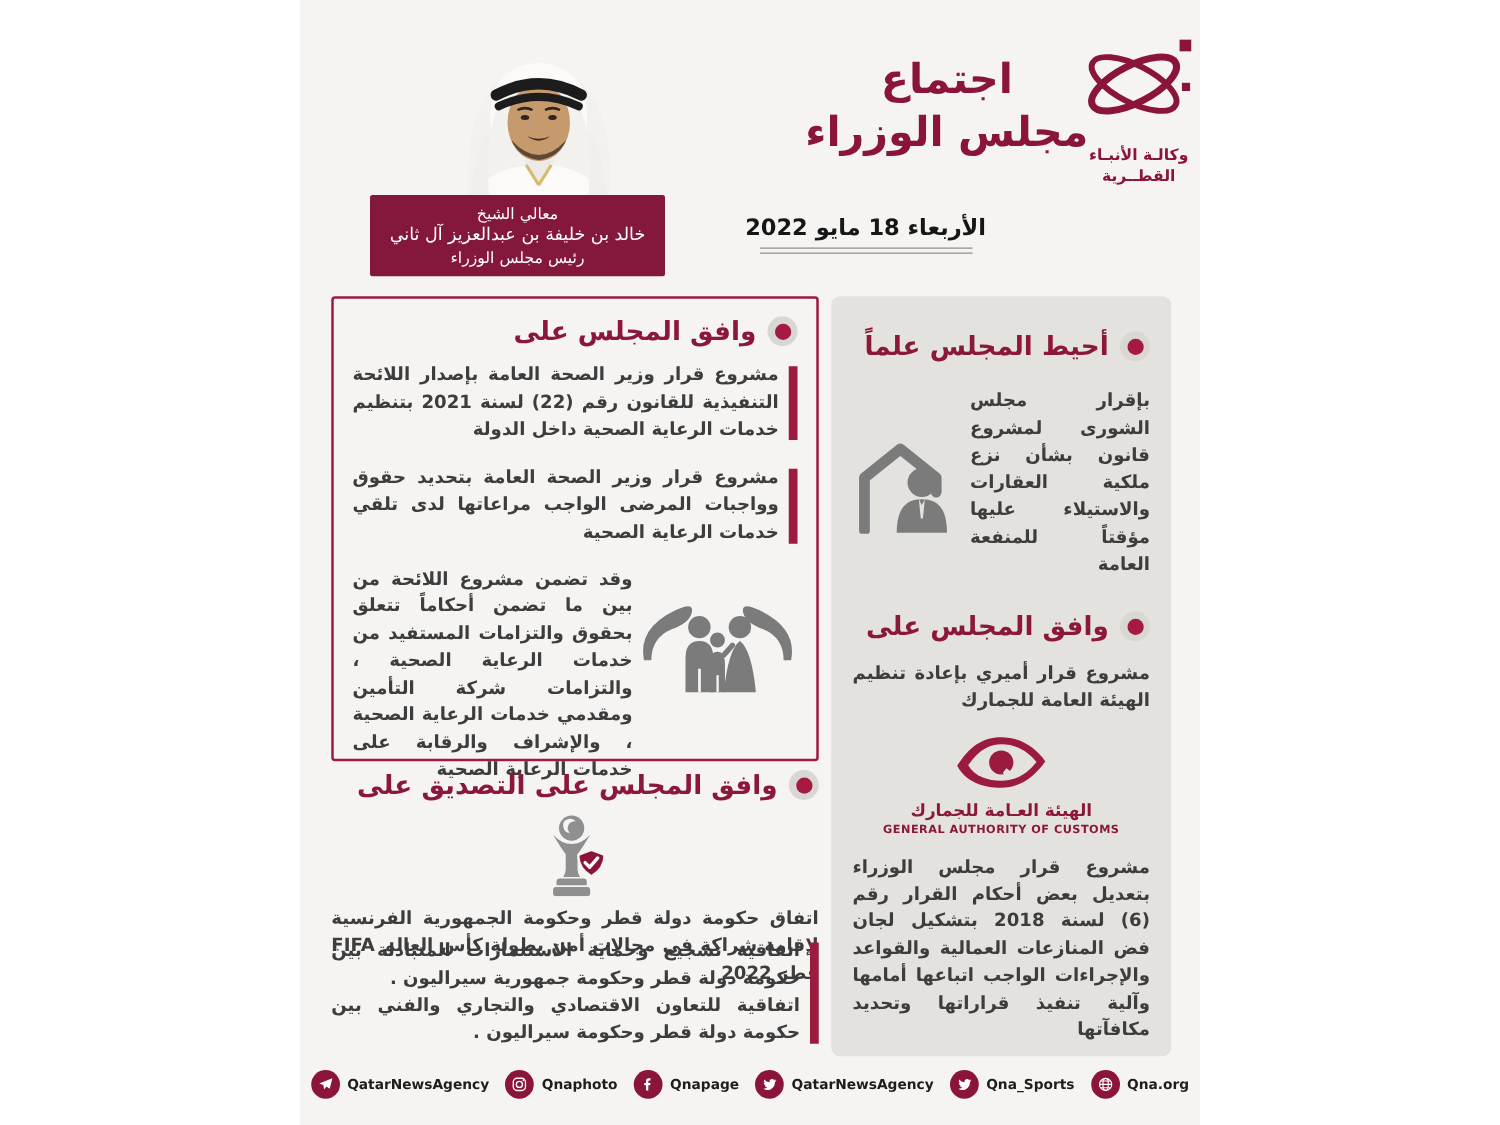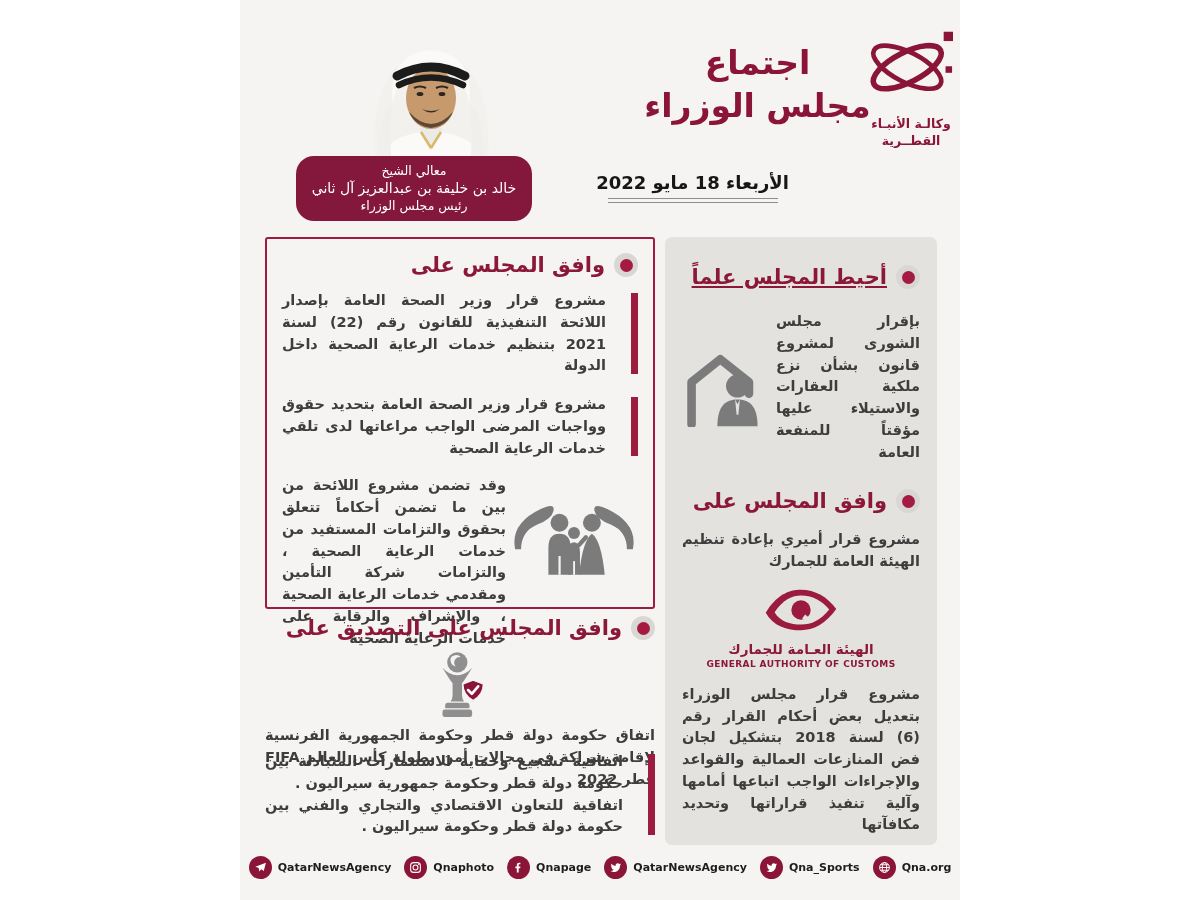--- a/index.html
+++ b/index.html
@@ -3,21 +3,21 @@
 <meta charset="utf-8">
 <style>
   * { margin:0; padding:0; box-sizing:border-box; }
   body { font-family:"DejaVu Sans", sans-serif; background:#ffffff; }
   .page { position:relative; width:1200px; height:900px; background:#ffffff; overflow:hidden; }
   .content { position:absolute; left:240px; top:0; width:720px; height:900px; background:#f5f4f2; }
 
   
   .portrait { position:absolute; left:95px; top:24px; width:192px; height:170px; }
   .caption-box { position:absolute; left:56px; top:156px; width:236px; background:#84173c;
-    border-radius:18px; padding:7px 8px 8px; text-align:center; color:#ffffff; direction:rtl; z-index:5; }
+    border-radius:2px; padding:7px 8px 8px; text-align:center; color:#ffffff; direction:rtl; z-index:5; }
   .caption-box .l1 { font-size:12.5px; }
   .caption-box .l2 { font-size:14px; font-weight:normal; margin-top:2px; }
   .caption-box .l3 { font-size:12.5px; margin-top:2px; }
 
   .title-block { position:absolute; left:365px; top:42px; width:305px; text-align:center;
     color:#8A1538; font-weight:bold; direction:rtl; line-height:1.3; }
   .title-block .t1 { font-size:33px; }
   .title-block .t2 { font-size:33px; }
 
   .date-block { position:absolute; left:340px; top:172px; width:225px; text-align:center; direction:rtl; }
@@ -29,21 +29,21 @@
   .qna-logo .ar { font-size:12.5px; font-weight:bold; color:#8A1538; direction:rtl; line-height:1.35; }
 
   
   .bullet { width:24px; height:24px; border-radius:50%; background:#d9d7d4; flex:0 0 24px;
     display:flex; align-items:center; justify-content:center; }
   .bullet-dot { width:13px; height:13px; border-radius:50%; background:#a41a40; }
   .sec-header { display:flex; align-items:center; gap:9px; direction:rtl;
     color:#8b1839; font-size:21px; font-weight:bold; }
   .para { direction:rtl; font-size:14.5px; font-weight:bold; color:#3d3d3d;
     line-height:1.5; text-align:justify; }
-  .bar-para { position:relative; padding-right:32px; }
+  .bar-para { position:relative; padding-right:15px; }
   .bar-para::before { content:''; position:absolute; right:0; top:3px; bottom:3px; width:7px; background:#9b1c3e; }
 
   
   .box1 { position:absolute; left:25px; top:237px; width:390px; height:372px;
     border:2px solid #9b1c3e; border-radius:3px; padding:14px 15px; direction:rtl; }
   .box1 .para1 { margin-top:13px; }
   .box1 .para2 { margin-top:17px; }
   .family-row { display:flex; align-items:flex-start; gap:4px; margin-top:16px; direction:rtl; }
   .family-row .fam-icon { flex:0 0 128px; }
   .family-row .para { flex:1; }
@@ -51,21 +51,21 @@
   .ratify-header { position:absolute; left:25px; top:616px; width:390px; }
   .ratify-row { position:absolute; left:25px; top:651px; width:390px;
     display:flex; align-items:center; gap:8px; direction:rtl;flex-direction:column; }
   .ratify-row .trophy-icon { flex:0 0 66px; }
   .ratify-row .para { flex:1; }
   .ratify-bar { position:absolute; left:25px; top:751px; width:390px; }
 
   
   .panel { position:absolute; left:425px; top:237px; width:272px; height:608px;
     background:#e4e2df; border-radius:7px; padding:16px 17px; direction:rtl; }
-  .panel .h1 { margin-top:12px;text-decoration:underline; }
+  .panel .h1 { margin-top:12px; }
   .noted-row { display:flex; align-items:center; gap:6px; margin-top:22px; direction:rtl; }
   .noted-row .para { flex:1; }
   .noted-row .house-icon { flex:0 0 88px; }
   .panel .h2 { margin-top:26px; }
   .panel .amiri { margin-top:16px; }
   .customs { margin-top:14px; text-align:center; }
   .customs .ar { font-size:13.5px; font-weight:bold; color:#8b1839; margin-top:4px; }
   .customs .en { font-size:9px; font-weight:bold; color:#8b1839; letter-spacing:0.4px; margin-top:2px; }
   .panel .labor { margin-top:15px; }
 

